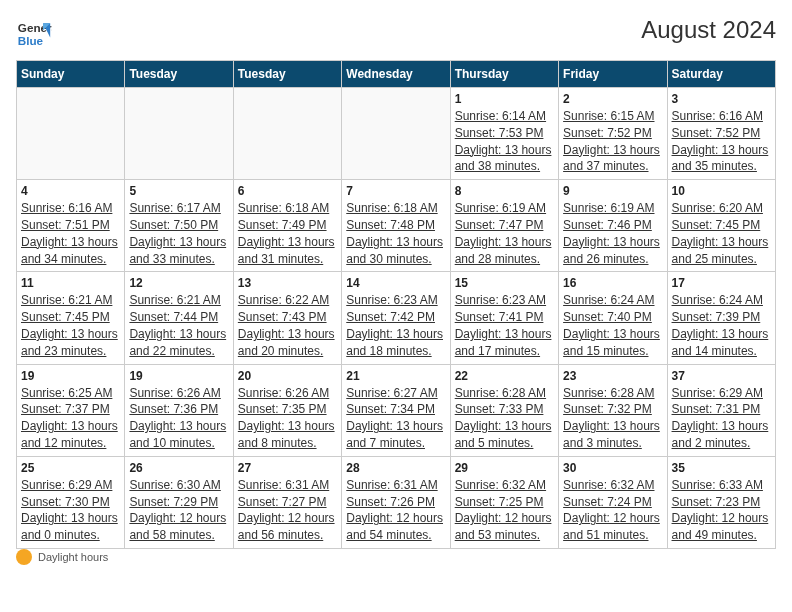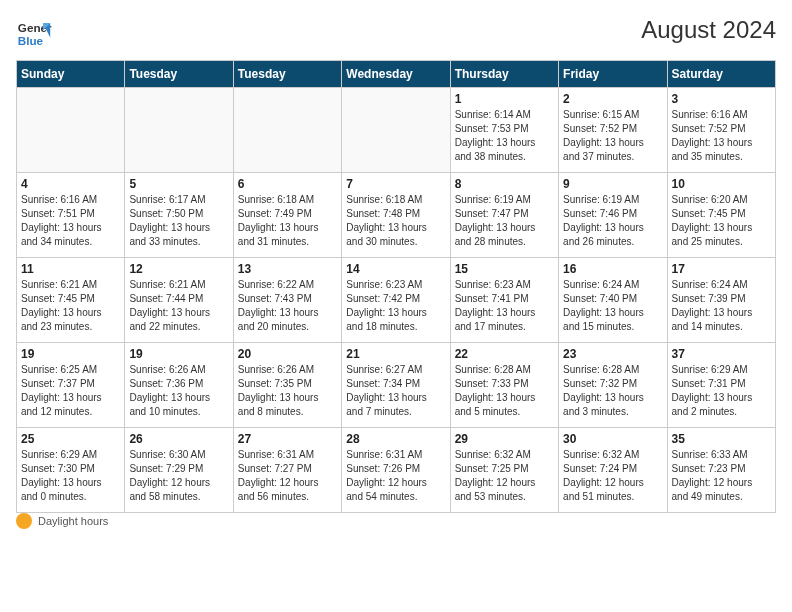--- a/index.html
+++ b/index.html
@@ -63,22 +63,23 @@
     }
     .day-number {
       font-size: 12px;
       font-weight: bold;
       color: #222;
       display: block;
       margin-bottom: 2px;
     }
     .day-info {
       color: #333;
-      font-size: 10px;
+      font-size: 12px;
       line-height: 1.4;
+      text-decoration: underline;
     }
     .footer-note {
       font-size: 11px;
       color: #555;
       display: flex;
       align-items: center;
       gap: 6px;
     }
     .footer-sun {
       width: 16px;

